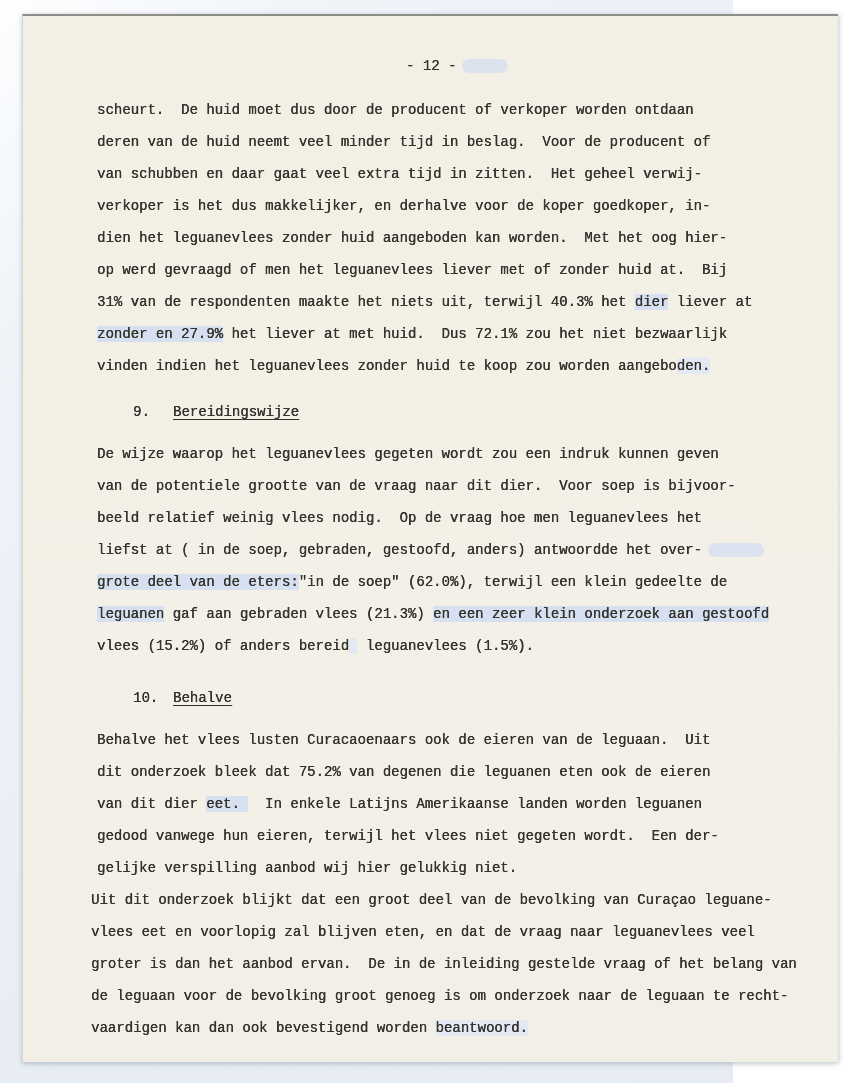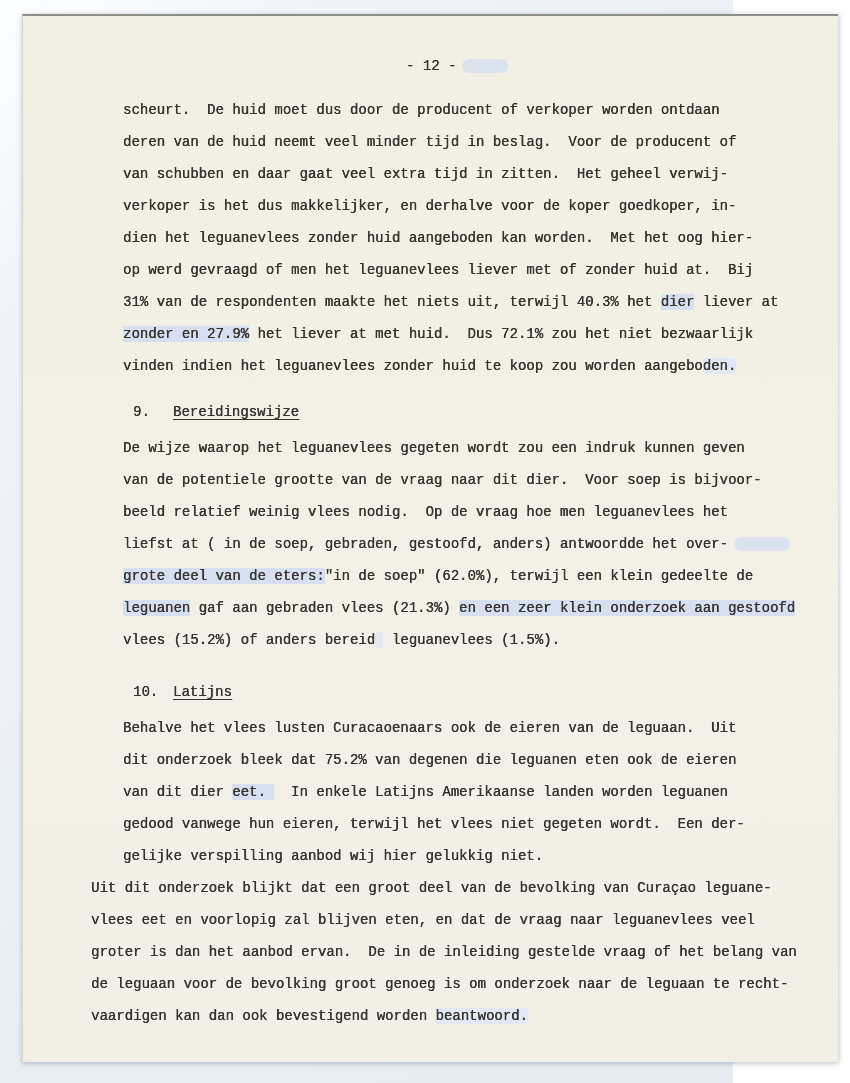--- a/index.html
+++ b/index.html
@@ -43,41 +43,41 @@
   .hl2 { background: var(--highlight_subtle, #e2e8f4); border-radius: 3px; }
   .blob {
     display: inline-block;
     height: 14px;
     border-radius: 8px;
     vertical-align: middle;
     background: var(--highlight, #d7e0f1);
     opacity: 0.85;
     margin-left: 6px;
   }
-  .para { padding-left: 100px; }
+  .para { padding-left: 74px; }
   .para.closing { padding-left: 68px; }
   .intro { margin-top: 12px; }
   .section { margin-top: 14px; }
   .section + .section { margin-top: 20px; }
   .sec-head {
     padding-left: 110px;
     height: 32px; line-height: 32px;
     white-space: pre;
   }
   .sec-num {
     display: inline-block;
     width: 40px;
     text-align: left;
   }
   .sec-title {
     text-decoration: underline;
     text-underline-offset: 3px;
     text-align: center;
   }
-  .sec-body { margin-top: 4px; }
+  .sec-body { margin-top: 10px; }
 </style>
 </head>
 <body>
 
 <div class="scan-bg">
   <div class="paper">
 
     <div class="pgnum-row"><span>- 12 -</span><span class="blob" style="width:46px;"></span></div>
 
     <div class="para intro">
@@ -99,21 +99,21 @@
           <div class="line"><span>van de potentiele grootte van de vraag naar dit dier.  Voor soep is bijvoor-</span></div>
           <div class="line"><span>beeld relatief weinig vlees nodig.  Op de vraag hoe men leguanevlees het</span></div>
           <div class="line"><span>liefst at ( in de soep, gebraden, gestoofd, anders) antwoordde het over-</span><span class="hl blob" style="width: 56px;"></span></div>
           <div class="line"><span class="hl">grote deel van de eters:</span><span>"in de soep" (62.0%), terwijl een klein gedeelte de</span></div>
           <div class="line"><span class="hl">leguanen</span><span> gaf aan gebraden vlees (21.3%) </span><span class="hl">en een zeer klein onderzoek aan gestoofd</span></div>
           <div class="line"><span>vlees (15.2%) of anders bereid</span><span class="hl2"> </span><span> leguanevlees (1.5%).</span></div>
         </div>
     </div>
 
     <div class="section">
-      <div class="sec-head"><span class="sec-num">10.</span><span class="sec-title">Latijns</span></div>
+      <div class="sec-head"><span class="sec-num">10.</span><span class="sec-title">Behalve</span></div>
       <div class="para sec-body">
           <div class="line"><span>Behalve het vlees lusten Curacaoenaars ook de eieren van de leguaan.  Uit</span></div>
           <div class="line"><span>dit onderzoek bleek dat 75.2% van degenen die leguanen eten ook de eieren</span></div>
           <div class="line"><span>van dit dier </span><span class="hl">eet. </span><span>  In enkele Latijns Amerikaanse landen worden leguanen</span></div>
           <div class="line"><span>gedood vanwege hun eieren, terwijl het vlees niet gegeten wordt.  Een der-</span></div>
           <div class="line"><span>gelijke verspilling aanbod wij hier gelukkig niet.</span></div>
         </div>
     </div>
 
     <div class="para closing">

